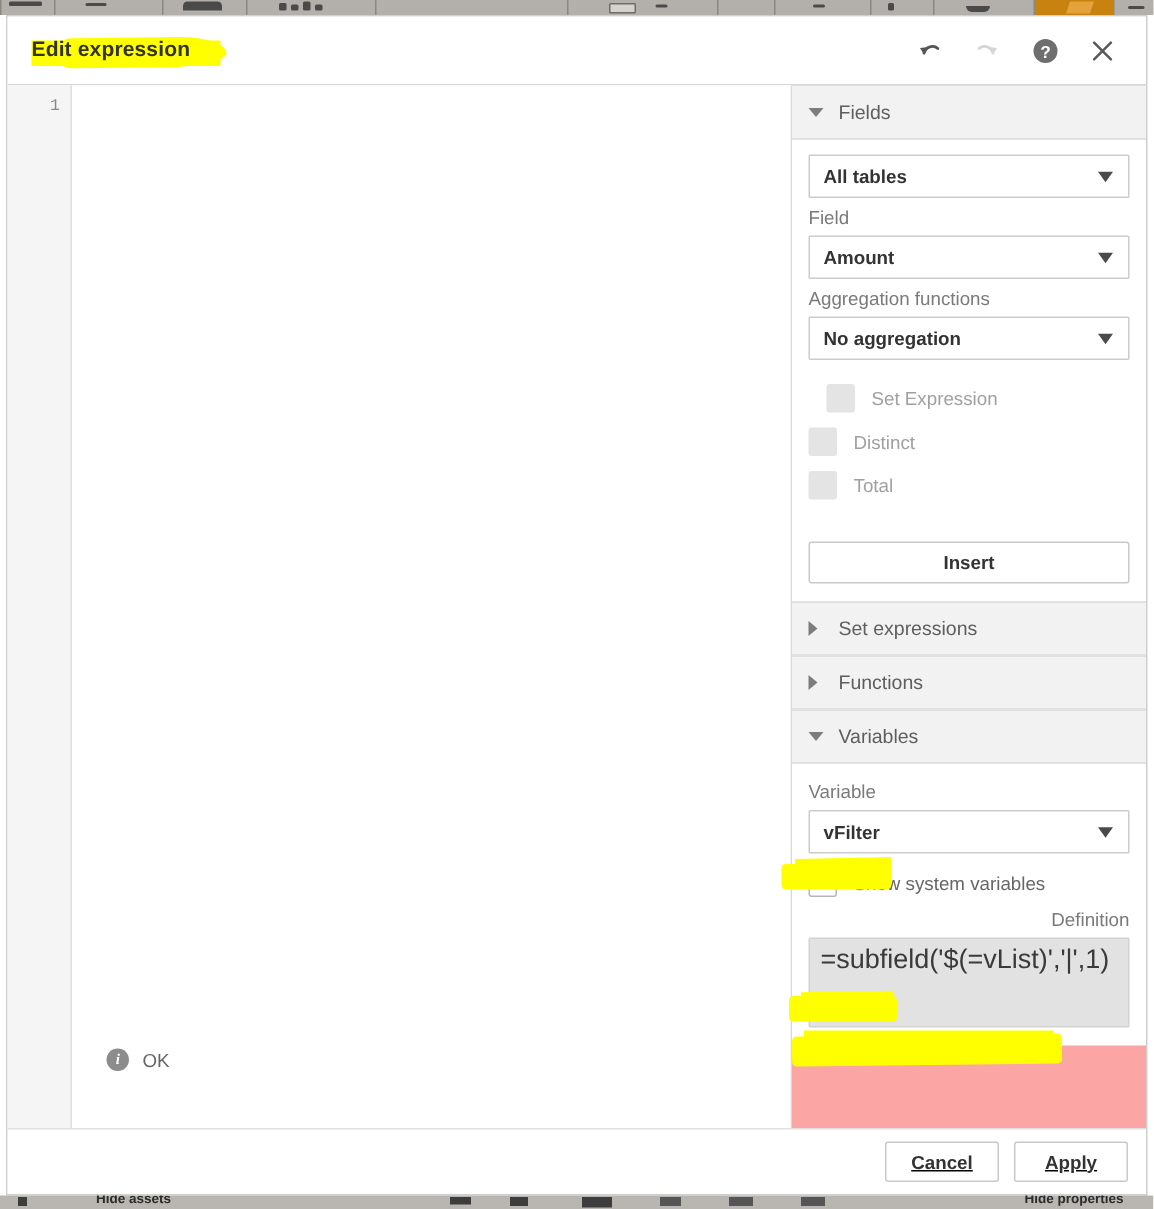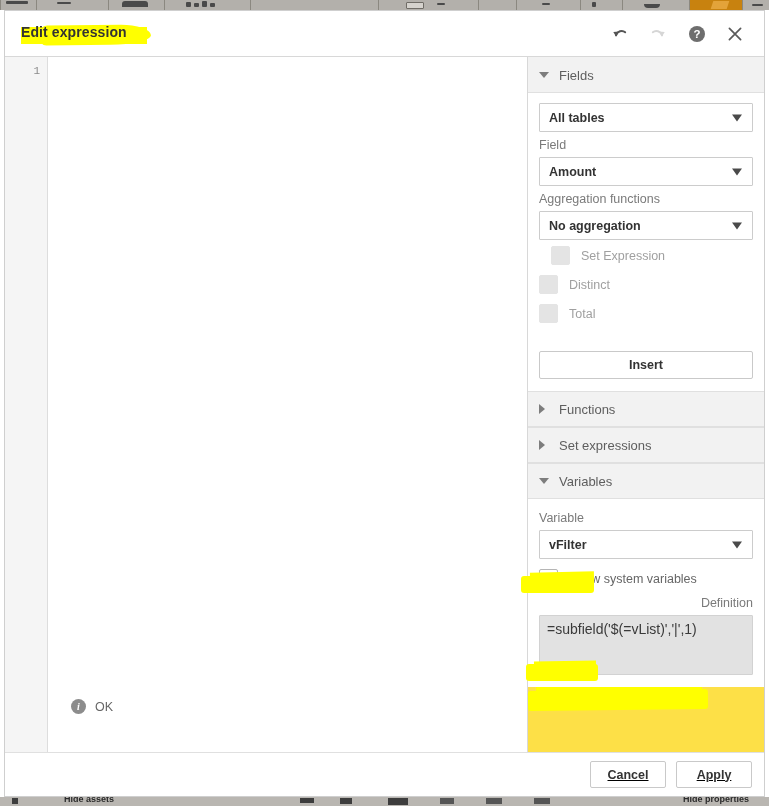--- a/index.html
+++ b/index.html
@@ -113,21 +113,21 @@
     background: #8c8c8c; color: #ffffff;
     font-size: 10px; font-weight: bold; font-style: italic;
     line-height: 15px; text-align: center;
     font-family: "Liberation Serif", serif;
   }
   .status-text { font-size: 12.5px; color: #666666; }
 
   
   .props {
     position: absolute; left: 523px; top: 46px; right: 0; bottom: 44px;
-    background: #fde047; overflow: hidden;
+    background: #fca5a5; overflow: hidden;
   }
   .section-head {
     position: relative; height: 36px;
     background: #f2f2f2;
     border-bottom: 1px solid #e0e0e0;
     border-top: 1px solid #e0e0e0;
     cursor: pointer;
     box-sizing: border-box;
   }
   .section-head.first { border-top: none; }
@@ -181,21 +181,21 @@
     border-radius: 2px; font-size: 12.5px; font-weight: bold; color: #333333;
     display: flex; align-items: center; justify-content: center; cursor: pointer;
     box-sizing: border-box;
   }
   .btn-insert { width: 100%; margin-top: 24px; }
 
   .def-area {
     margin-top: 4px; height: 60px; background: #e2e2e2;
     border: 1px solid #d2d2d2; box-sizing: border-box;
     padding: 5px 7px; border-radius: 1px;
-    font-size: 14px; color: #3a3a3a; line-height: 16px;
+    font-size: 18px; color: #3a3a3a; line-height: 16px;
     font-family: "Liberation Sans", sans-serif;
     resize: none; outline: none; overflow: hidden;
   }
 
   
   .footer {
     position: absolute; left: 0; right: 0; bottom: 0; height: 44px;
     border-top: 1px solid #e0e0e0; background: #ffffff;
     box-sizing: border-box;
   }
@@ -314,44 +314,44 @@
           <span class="sel-val">Amount</span>
           <span class="sel-arrow"></span>
         </div>
 
         <div class="field-label">Aggregation functions</div>
         <div class="select-box">
           <span class="sel-val">No aggregation</span>
           <span class="sel-arrow"></span>
         </div>
 
-        <div class="cb-row" style="margin-top:2px;padding-left:12px;">
+        <div class="cb-row" style="margin-top:12px;padding-left:12px;">
           <span class="cb-box"></span>
           <span class="cb-label">Set Expression</span>
         </div>
         <div class="cb-row">
           <span class="cb-box"></span>
           <span class="cb-label">Distinct</span>
         </div>
         <div class="cb-row">
           <span class="cb-box"></span>
           <span class="cb-label">Total</span>
         </div>
 
         <div class="btn btn-insert">Insert</div>
       </div>
 
       <div class="section-head">
         <span class="caret right"></span>
-        <span class="sh-label">Functions</span>
+        <span class="sh-label">Set expressions</span>
       </div>
 
       <div class="section-head">
         <span class="caret right"></span>
-        <span class="sh-label">Set expressions</span>
+        <span class="sh-label">Functions</span>
       </div>
 
       <div class="section-head">
         <span class="caret down"></span>
         <span class="sh-label">Variables</span>
       </div>
       <div class="section-body">
         <div class="field-label tight">Variable</div>
         <div class="select-box">
           <span class="sel-val">vFilter</span>

